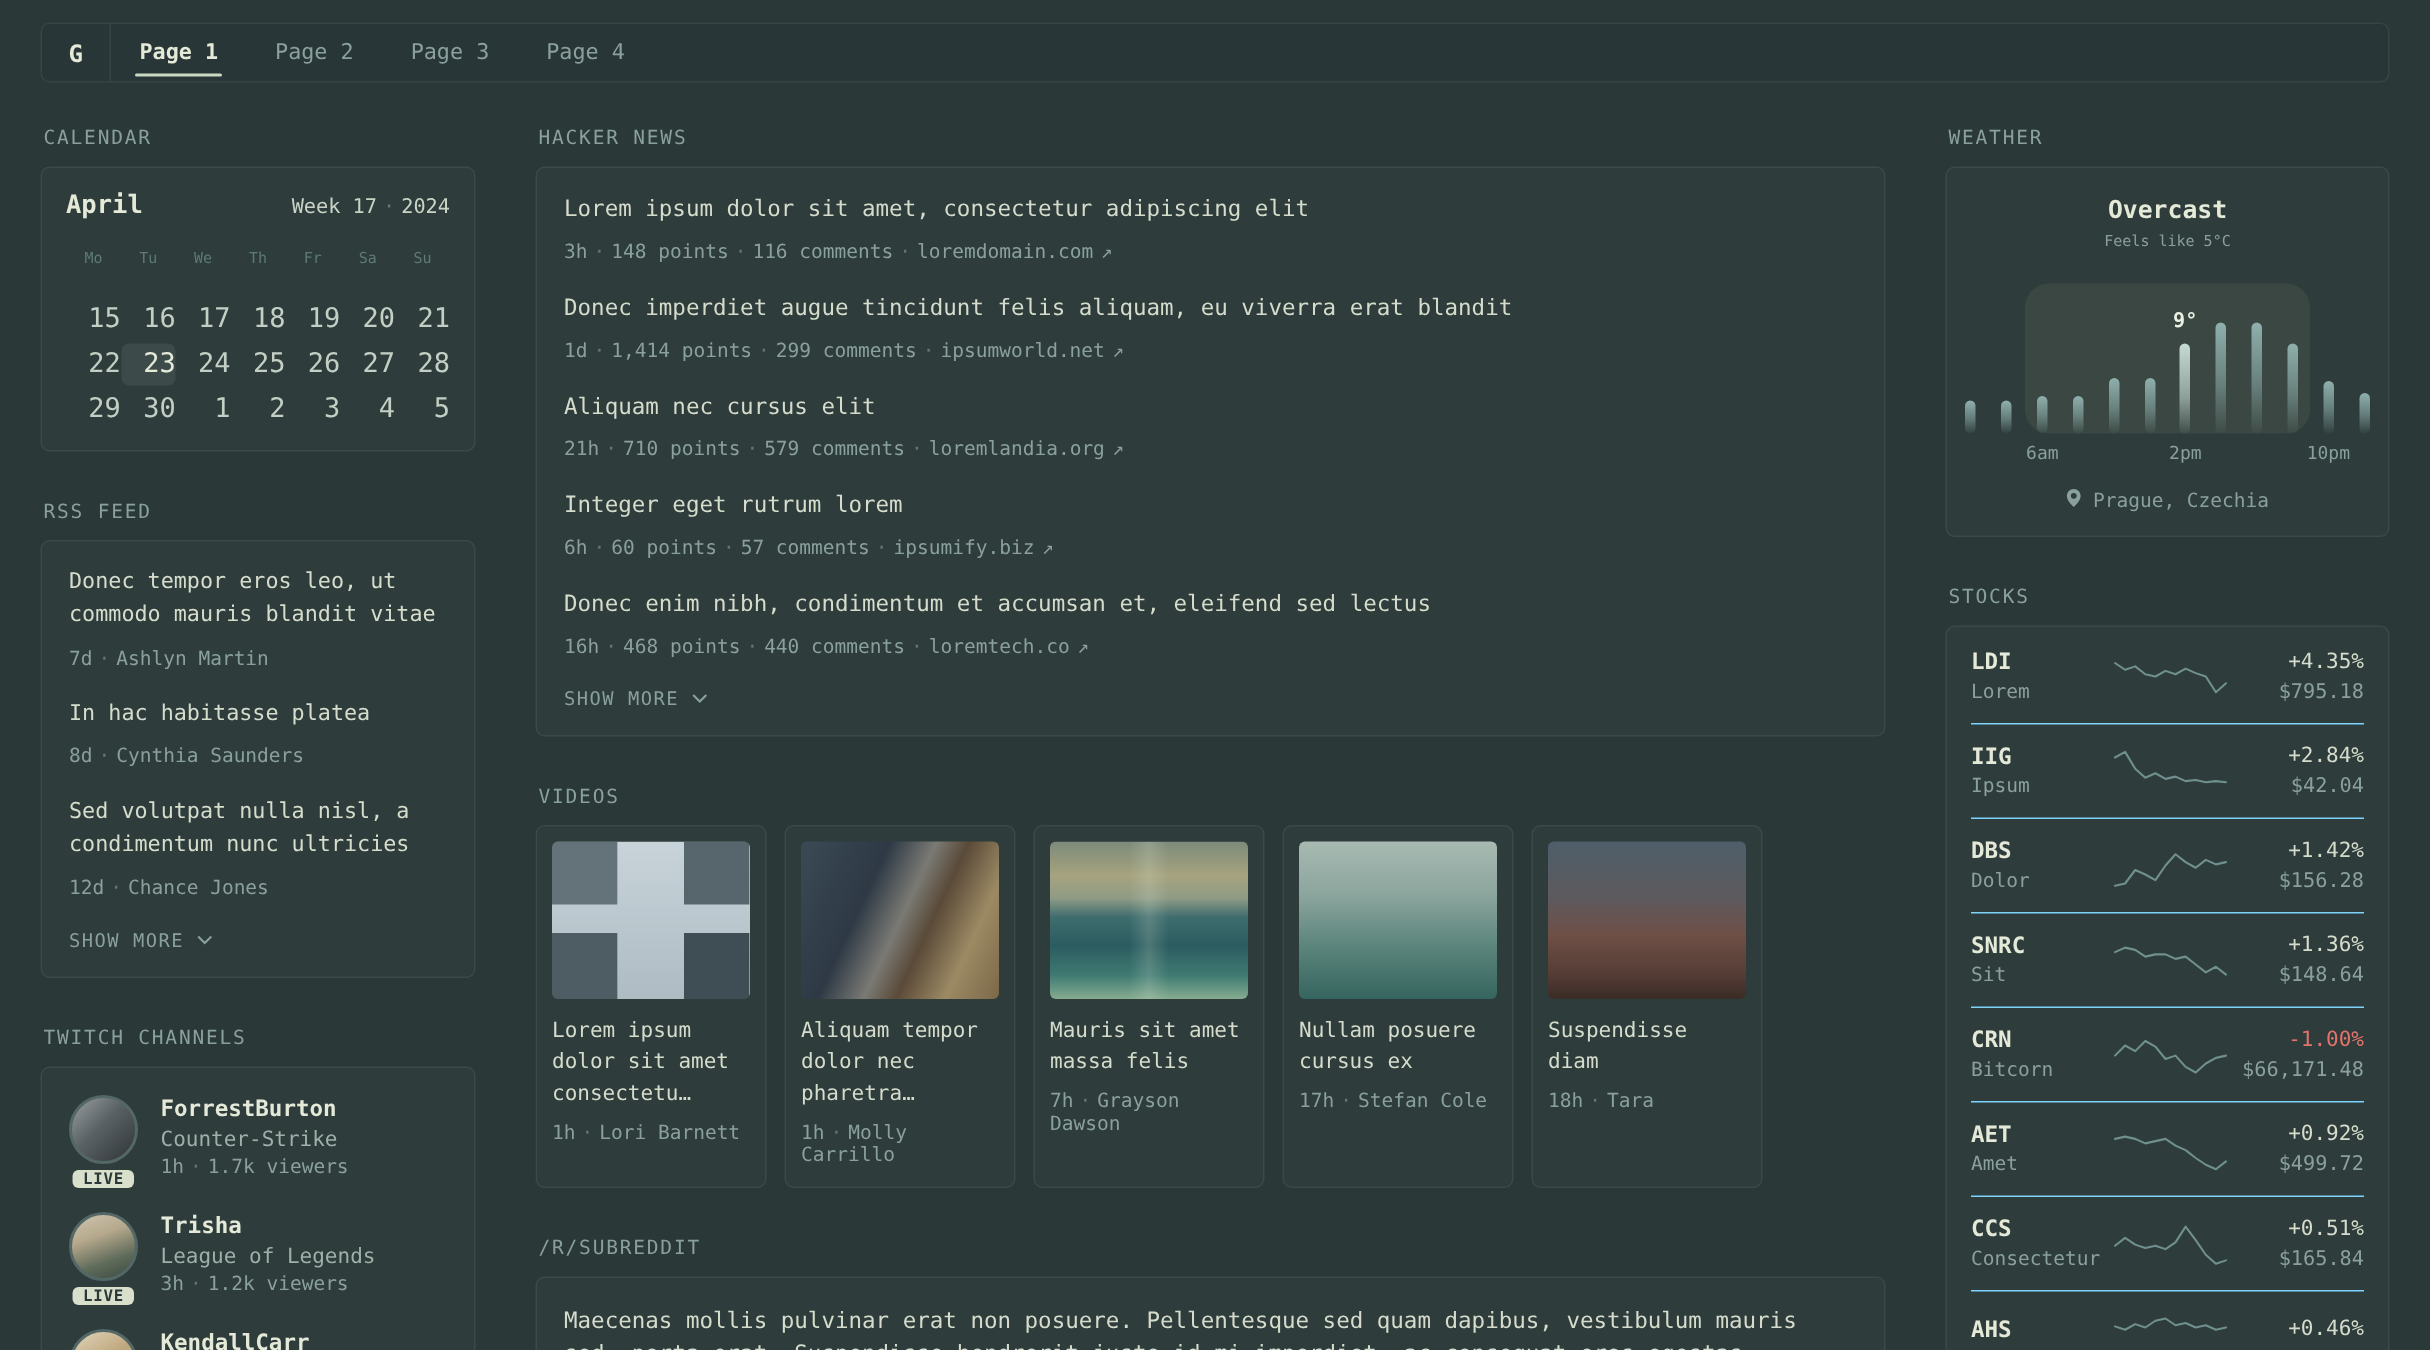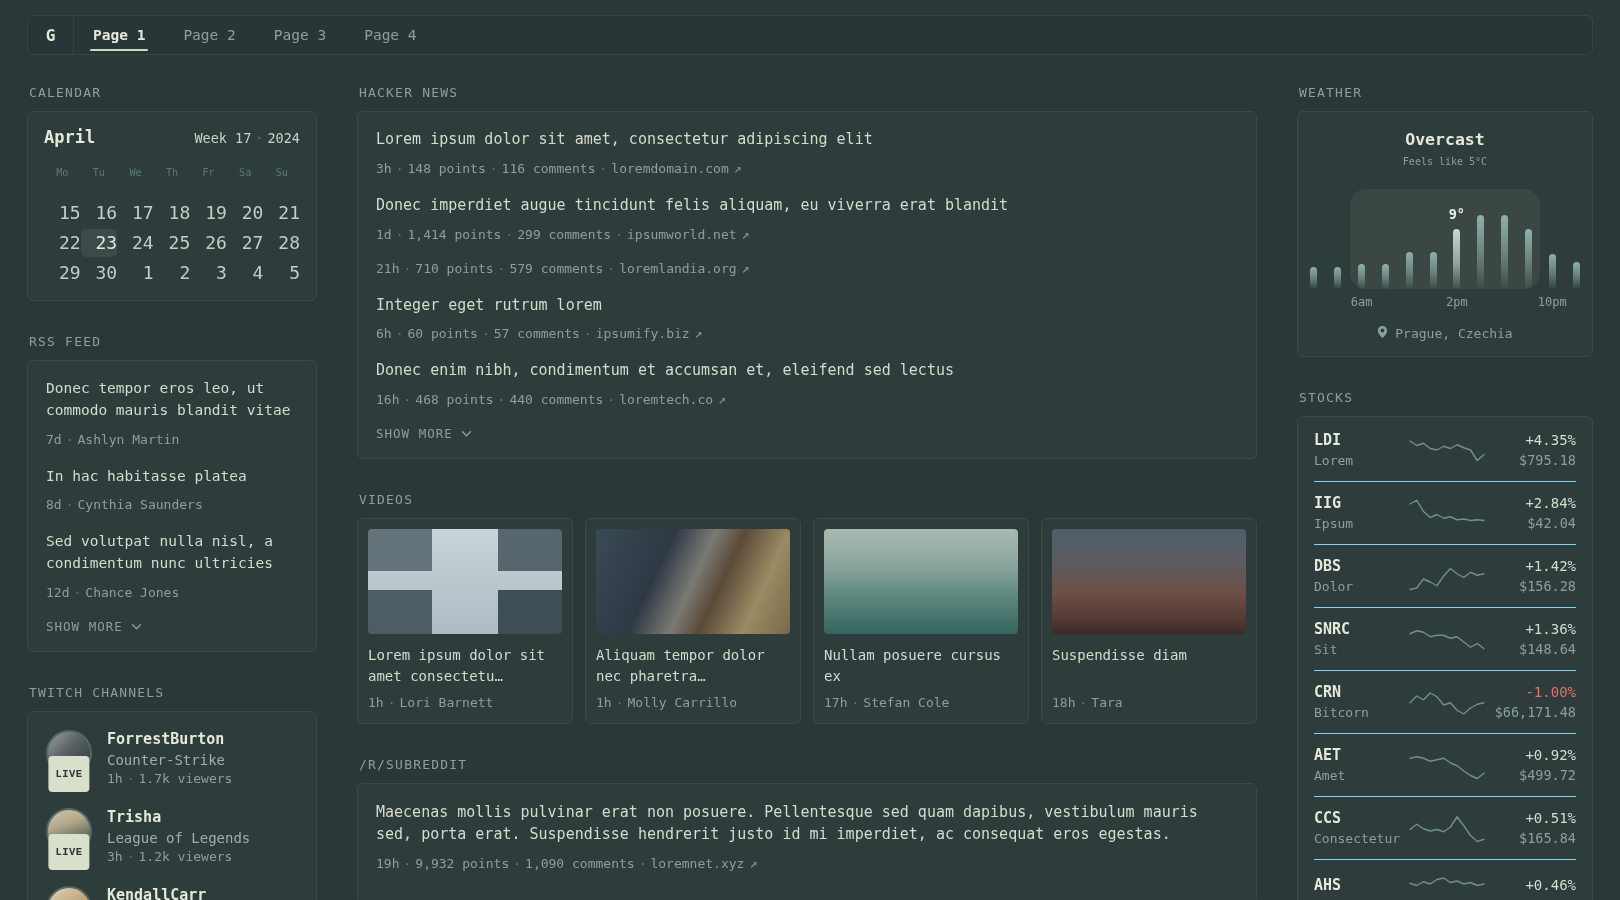--- a/index.html
+++ b/index.html
@@ -88,29 +88,29 @@
   .tw-avatar-wrap{position:relative;flex:none;width:46px;}
   .tw-avatar{
     width:46px;height:46px;border-radius:50%;border:2px solid #536866;
   }
   .tw-avatar[data-avatar="forrest"]{background:linear-gradient(135deg,#9aa0a2 0%,#5a6164 45%,#2e3436 100%);}
   .tw-avatar[data-avatar="trisha"]{background:linear-gradient(160deg,#cfc6b0 0%,#b5a88c 35%,#5f6b5a 70%,#3a4a42 100%);}
   .tw-avatar[data-avatar="kendall"]{background:linear-gradient(150deg,#e0d6bd 0%,#c0a87e 45%,#7a8a80 100%);}
   .tw-live{
     position:absolute;left:50%;bottom:-6px;transform:translateX(-50%);
     background:#d8dfca;color:#2a3838;font-size:10.5px;font-weight:700;
-    padding:12px 7px;border-radius:4px;letter-spacing:.5px;font-family:Liberation Mono, monospace;
+    padding:0 7px;border-radius:4px;letter-spacing:.5px;
   }
   .tw-name{font-size:15px;font-weight:700;color:var(--bright);cursor:pointer;}
   .tw-game{font-size:14px;color:var(--game);margin-top:4px;}
   .tw-meta{font-size:13px;color:var(--muted);margin-top:3px;}
   
   .videos-row{display:flex;gap:12px;overflow:hidden;}
   .video-card{
-    flex:none;width:216px;background:var(--card);border:1px solid var(--border);
+    flex:none;width:154px;background:var(--card);border:1px solid var(--border);
     border-radius:6px;padding:10px 10px 13px;cursor:pointer;
   }
   .video-thumb{width:100%;height:105px;border-radius:4px;}
   .video-thumb[data-thumb="cross"]{
     background:
       linear-gradient(#64737a,#64737a) left top/33% 40% no-repeat,
       linear-gradient(#57666d,#57666d) right top/33% 40% no-repeat,
       linear-gradient(#4e5c63,#4e5c63) left bottom/33% 42% no-repeat,
       linear-gradient(#3f4d54,#3f4d54) right bottom/33% 42% no-repeat,
       linear-gradient(180deg,#c8d4da 0%,#aebbc2 100%);
@@ -312,20 +312,21 @@
           <div class="feed-title hn-title">Lorem ipsum dolor sit amet, consectetur adipiscing elit</div>
           <div class="feed-meta"><span>3h</span><span class="dot">·</span><span>148 points</span><span class="dot">·</span><span>116 comments</span><span class="dot">·</span><span class="link">loremdomain.com</span><span class="ext">↗</span></div>
         </div>
 
         <div class="feed-item">
           <div class="feed-title hn-title">Donec imperdiet augue tincidunt felis aliquam, eu viverra erat blandit</div>
           <div class="feed-meta"><span>1d</span><span class="dot">·</span><span>1,414 points</span><span class="dot">·</span><span>299 comments</span><span class="dot">·</span><span class="link">ipsumworld.net</span><span class="ext">↗</span></div>
         </div>
 
         <div class="feed-item">
+          <div class="feed-title hn-title">Aliquam nec cursus elit</div>
           <div class="feed-meta"><span>21h</span><span class="dot">·</span><span>710 points</span><span class="dot">·</span><span>579 comments</span><span class="dot">·</span><span class="link">loremlandia.org</span><span class="ext">↗</span></div>
         </div>
 
         <div class="feed-item">
           <div class="feed-title hn-title">Integer eget rutrum lorem</div>
           <div class="feed-meta"><span>6h</span><span class="dot">·</span><span>60 points</span><span class="dot">·</span><span>57 comments</span><span class="dot">·</span><span class="link">ipsumify.biz</span><span class="ext">↗</span></div>
         </div>
 
         <div class="feed-item">
           <div class="feed-title hn-title">Donec enim nibh, condimentum et accumsan et, eleifend sed lectus</div>
@@ -352,20 +353,25 @@
           <div class="video-title">Lorem ipsum dolor sit amet consectetu…</div>
           <div class="video-meta"><span>1h</span><span class="dot">·</span><span>Lori Barnett</span></div>
         </div>
 
         <div class="video-card">
           <div class="video-thumb" data-thumb="camera"></div>
           <div class="video-title">Aliquam tempor dolor nec pharetra…</div>
           <div class="video-meta"><span>1h</span><span class="dot">·</span><span>Molly Carrillo</span></div>
         </div>
 
+        <div class="video-card">
+          <div class="video-thumb" data-thumb="sea"></div>
+          <div class="video-title">Mauris sit amet massa felis</div>
+          <div class="video-meta"><span>7h</span><span class="dot">·</span><span>Grayson Dawson</span></div>
+        </div>
 
         <div class="video-card">
           <div class="video-thumb" data-thumb="canoe"></div>
           <div class="video-title">Nullam posuere cursus ex</div>
           <div class="video-meta"><span>17h</span><span class="dot">·</span><span>Stefan Cole</span></div>
         </div>
 
         <div class="video-card">
           <div class="video-thumb" data-thumb="fog"></div>
           <div class="video-title">Suspendisse diam</div>

